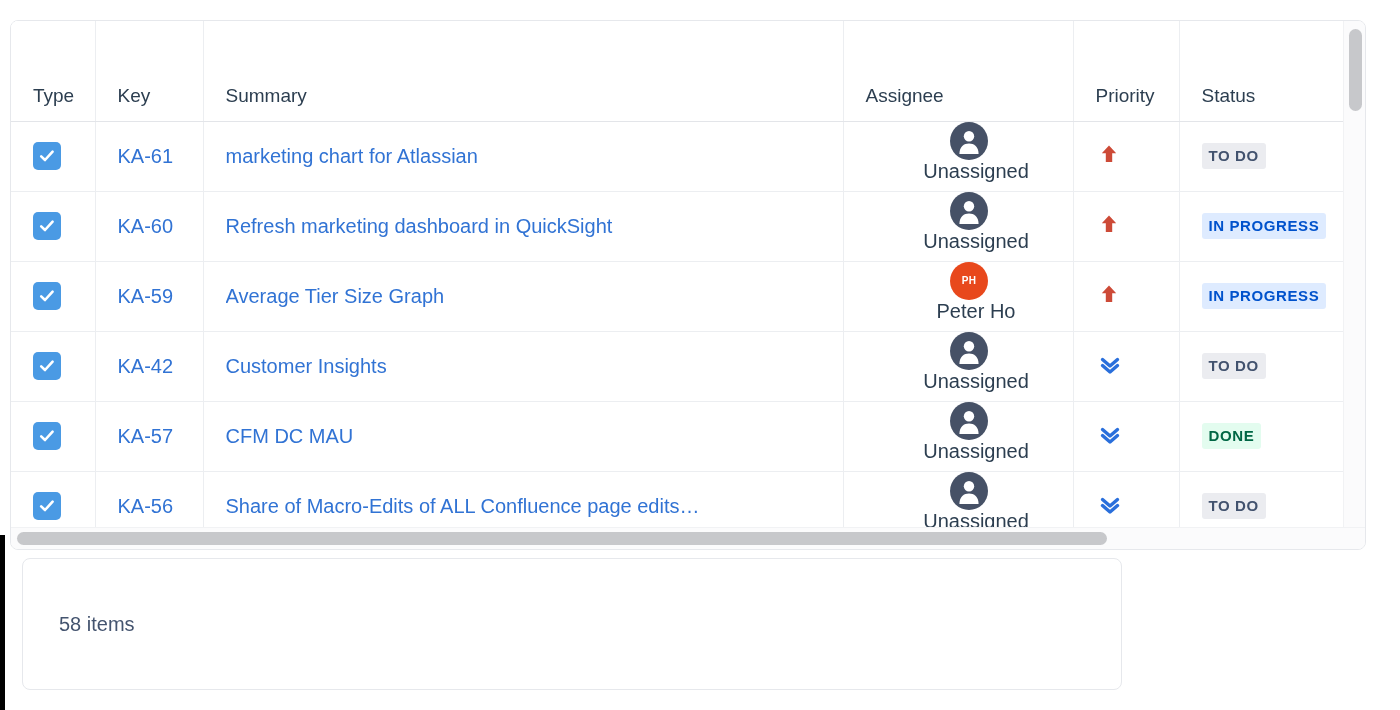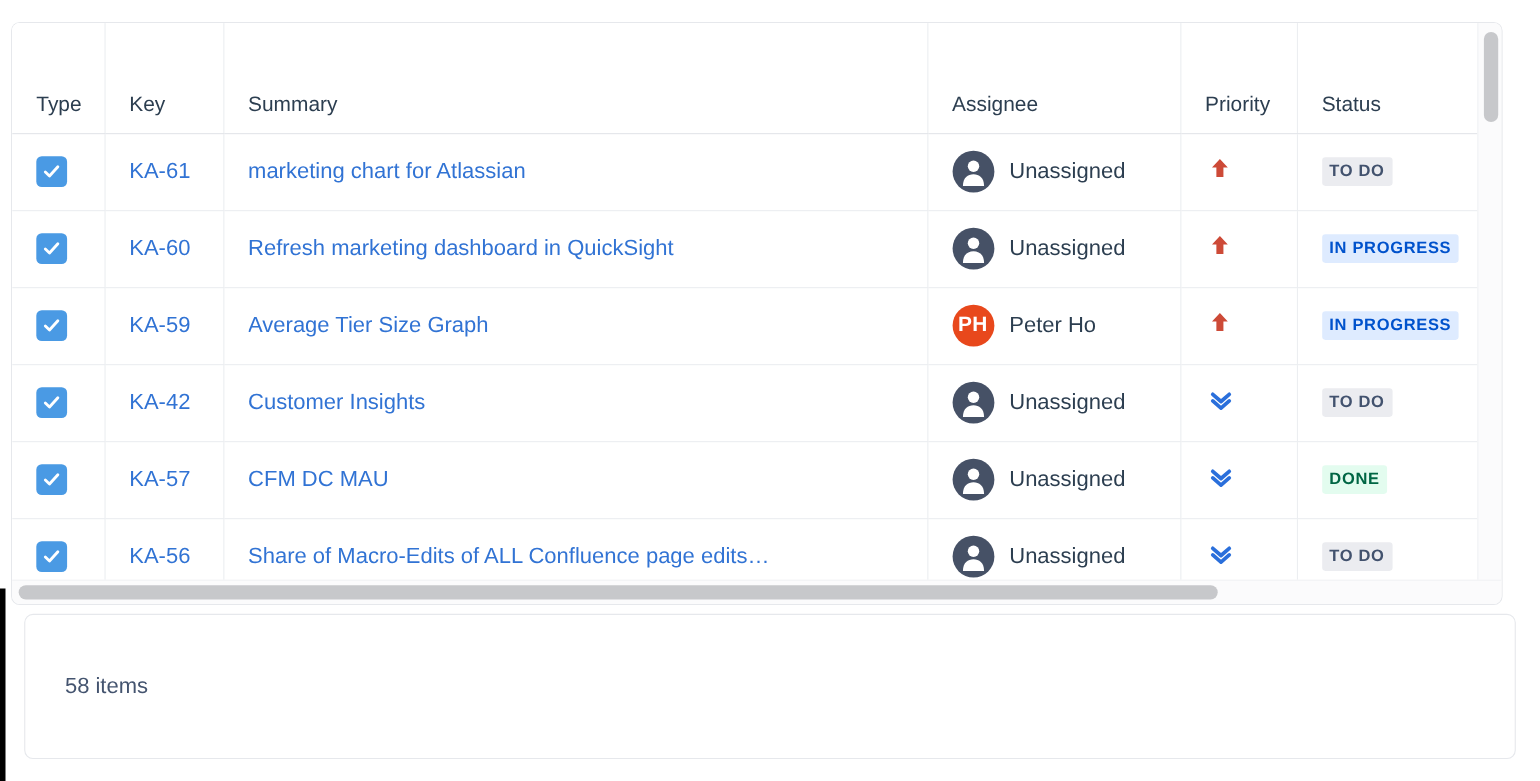--- a/index.html
+++ b/index.html
@@ -122,36 +122,36 @@
     text-decoration: none;
     cursor: pointer;
     display: block;
     overflow: hidden;
     text-overflow: ellipsis;
     white-space: nowrap;
     padding-right: 14px;
   }
 
   
-  .assignee-cell { display: flex; align-items: center; height: 69px; }
+  .assignee-cell { display: flex; align-items: center; height: 69px; flex-direction: column; }
   .avatar {
     width: 38px; height: 38px;
     border-radius: 50%;
     flex: 0 0 38px;
     display: flex;
     align-items: center;
     justify-content: center;
     position: relative;
     overflow: hidden;
   }
   .avatar.unassigned { background: #465166; }
   .avatar.initials {
     background: #e8481c;
     color: #ffffff;
-    font-size: 19px;
+    font-size: 10px;
     font-weight: 700;
     letter-spacing: .4px;
   }
   .assignee-name {
     margin-left: 14px;
     font-size: 20px;
     color: #2c3e50;
   }
 
   
@@ -199,21 +199,21 @@
     width: 1090px; height: 13px;
     border-radius: 7px;
     background: #c7c8cb;
   }
 
   
   .footer-card {
     position: absolute;
     left: 22px;
     top: 558px;
-    width: 1356px;
+    width: 1100px;
     height: 132px;
     background: #ffffff;
     border: 1px solid #e6e8ec;
     border-radius: 8px;
     display: flex;
     align-items: center;
     justify-content: space-between;
     padding: 0 36px 0 36px;
   }
   .items-count {

